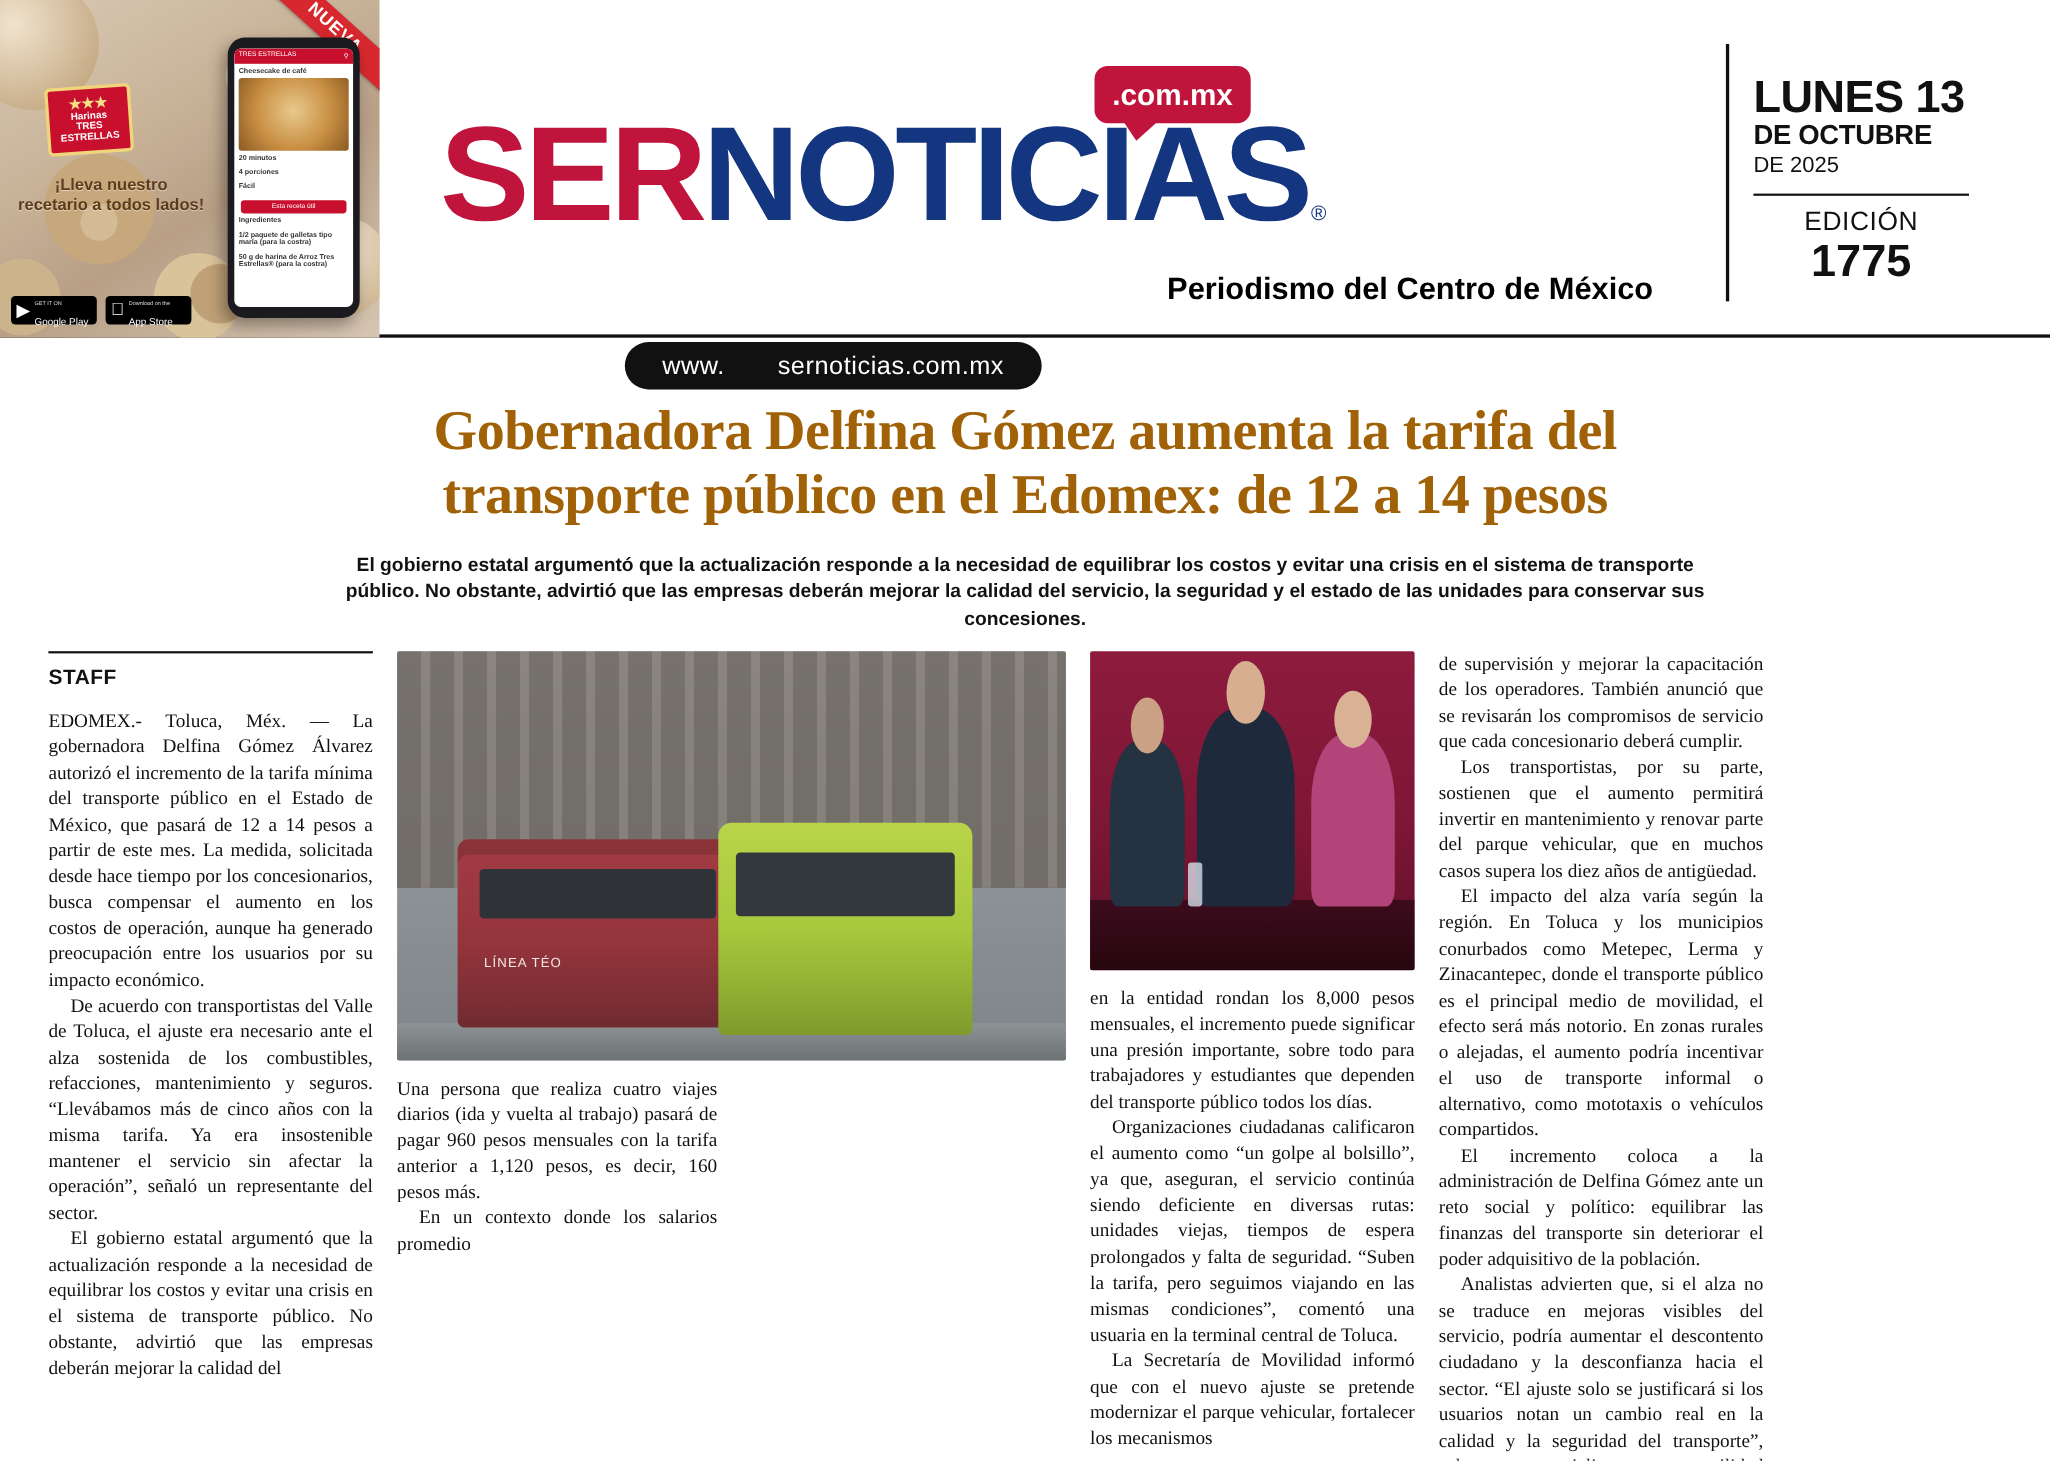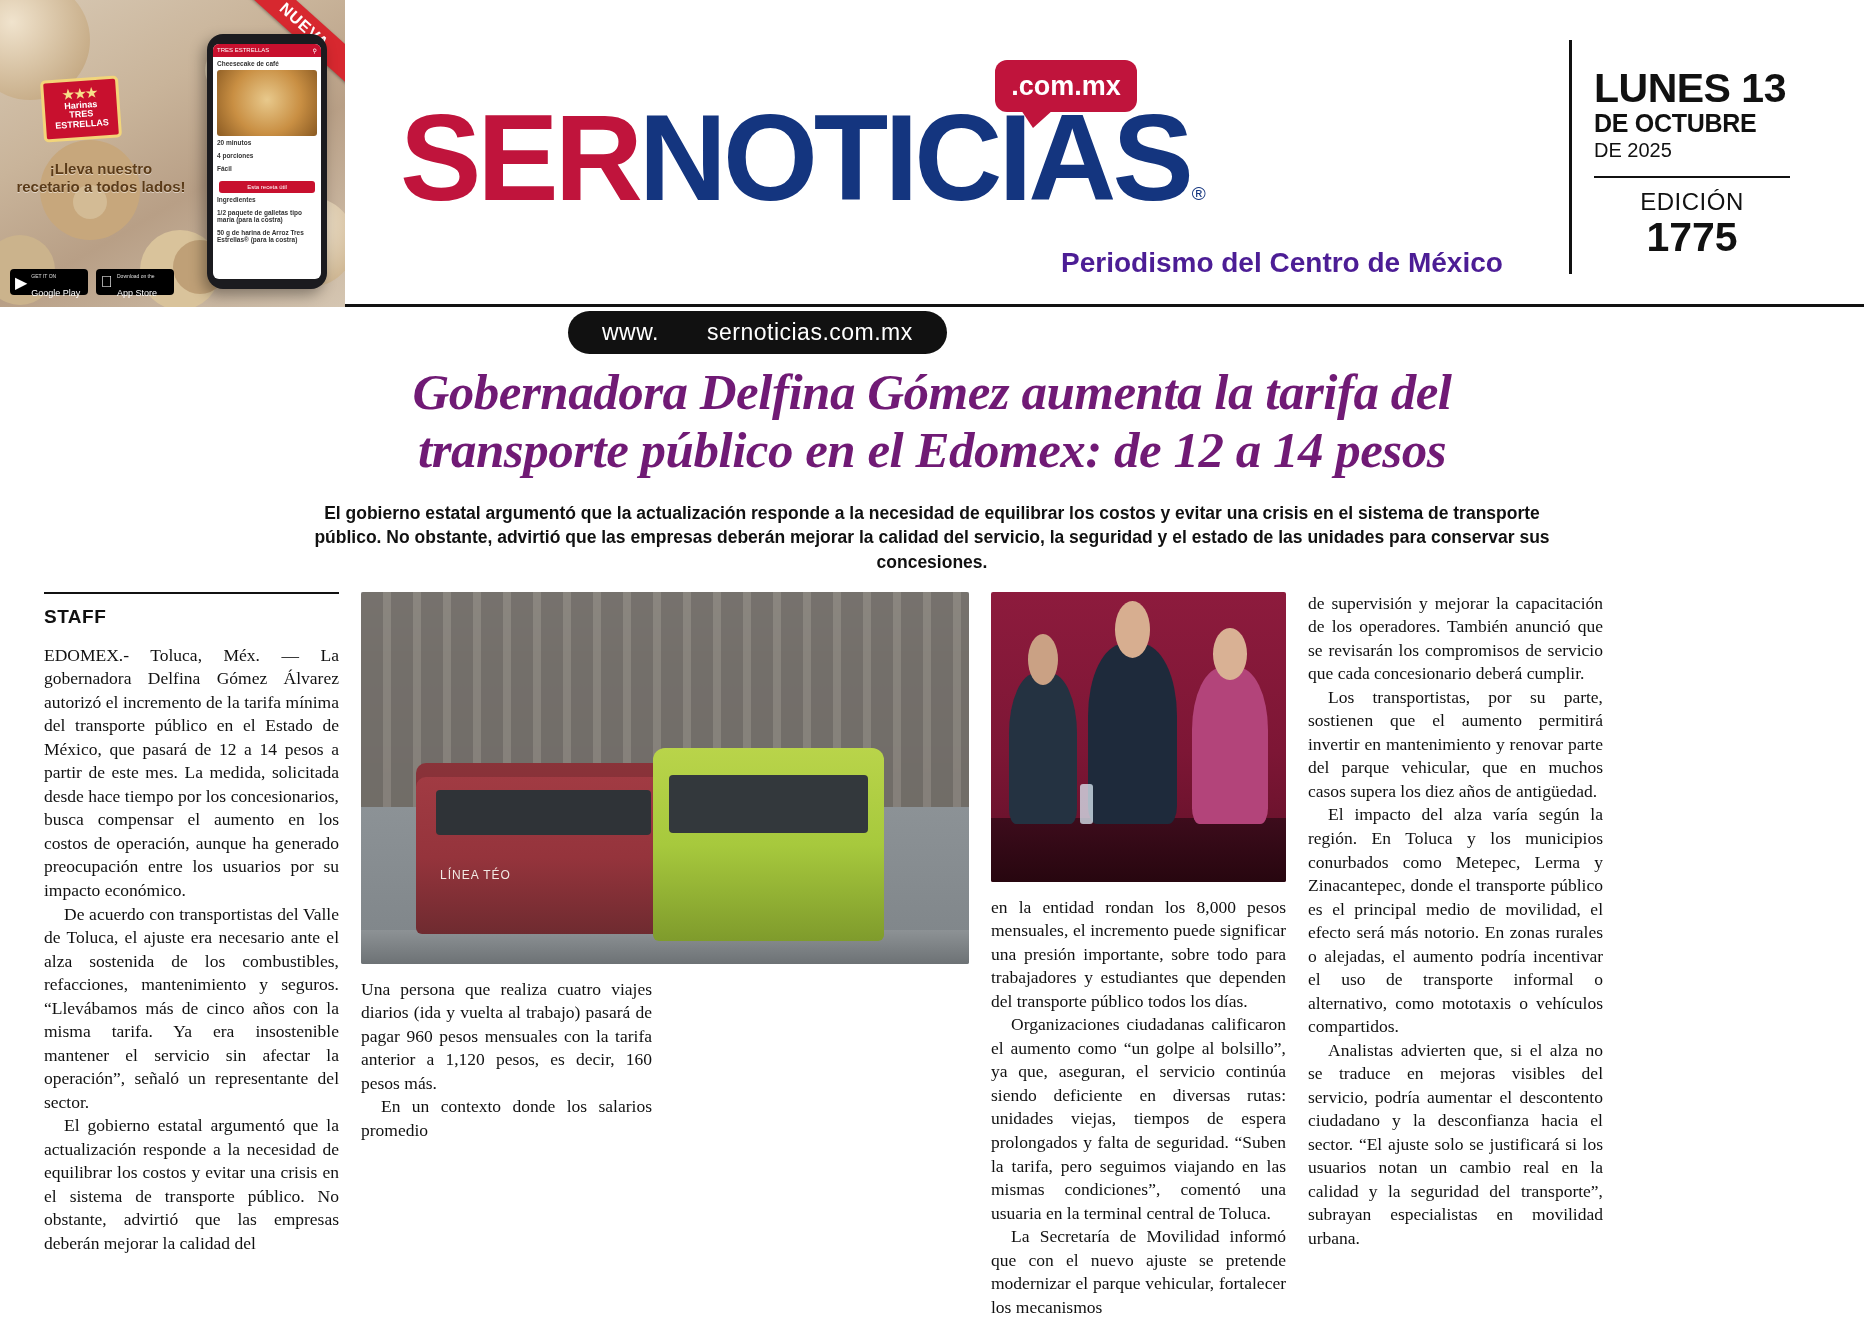--- a/index.html
+++ b/index.html
@@ -215,21 +215,21 @@
     border-right: 20px solid transparent;
     border-top: 18px solid #c0143c;
   }
   .tagline {
     position: absolute;
     left: 716px;
     top: 247px;
     font-family: "Liberation Sans", sans-serif;
     font-weight: bold;
     font-size: 28px;
-    color: #4c1d95;
+    color: #000000;
   }
 
   
   .head-date {
     flex: 0 0 240px;
     border-left: 3px solid #111;
     margin: 40px 30px 30px 20px;
     padding-left: 22px;
     font-family: "Liberation Sans", sans-serif;
     color: #111;
@@ -295,22 +295,21 @@
     width: 1232px;
     margin: 10px auto 0;
     text-align: center;
   }
   .headline {
     font-family: "Liberation Serif", serif;
     font-weight: bold;
     font-size: 51px;
     line-height: 1.14;
     letter-spacing: -.5px;
-    color: #701a75;
-    font-style: italic;
+    color: #a16207;
   }
   .subhead {
     font-family: "Liberation Sans", sans-serif;
     font-weight: bold;
     font-size: 17.5px;
     line-height: 1.38;
     color: #111;
     margin-top: 22px;
     text-align: center;
     width: 1240px;
@@ -551,16 +550,17 @@
     <div class="photo-caption-gap"></div>
     <p class="first">en la entidad rondan los 8,000 pesos mensuales, el incremento puede significar una presión importante, sobre todo para trabajadores y estudiantes que dependen del transporte público todos los días.</p>
     <p>Organizaciones ciudadanas calificaron el aumento como “un golpe al bolsillo”, ya que, aseguran, el servicio continúa siendo deficiente en diversas rutas: unidades viejas, tiempos de espera prolongados y falta de seguridad. “Suben la tarifa, pero seguimos viajando en las mismas condiciones”, comentó una usuaria en la terminal central de Toluca.</p>
     <p>La Secretaría de Movilidad informó que con el nuevo ajuste se pretende modernizar el parque vehicular, fortalecer los mecanismos</p>
   </div>
 
   <div class="col col-last">
     <p class="first">de supervisión y mejorar la capacitación de los operadores. También anunció que se revisarán los compromisos de servicio que cada concesionario deberá cumplir.</p>
     <p>Los transportistas, por su parte, sostienen que el aumento permitirá invertir en mantenimiento y renovar parte del parque vehicular, que en muchos casos supera los diez años de antigüedad.</p>
     <p>El impacto del alza varía según la región. En Toluca y los municipios conurbados como Metepec, Lerma y Zinacantepec, donde el transporte público es el principal medio de movilidad, el efecto será más notorio. En zonas rurales o alejadas, el aumento podría incentivar el uso de transporte informal o alternativo, como mototaxis o vehículos compartidos.</p>
+    <p>El incremento coloca a la administración de Delfina Gómez ante un reto social y político: equilibrar las finanzas del transporte sin deteriorar el poder adquisitivo de la población.</p>
     <p>Analistas advierten que, si el alza no se traduce en mejoras visibles del servicio, podría aumentar el descontento ciudadano y la desconfianza hacia el sector. “El ajuste solo se justificará si los usuarios notan un cambio real en la calidad y la seguridad del transporte”, subrayan especialistas en movilidad urbana.</p>
 
   </div>
 </div>
 
 </body></html>

